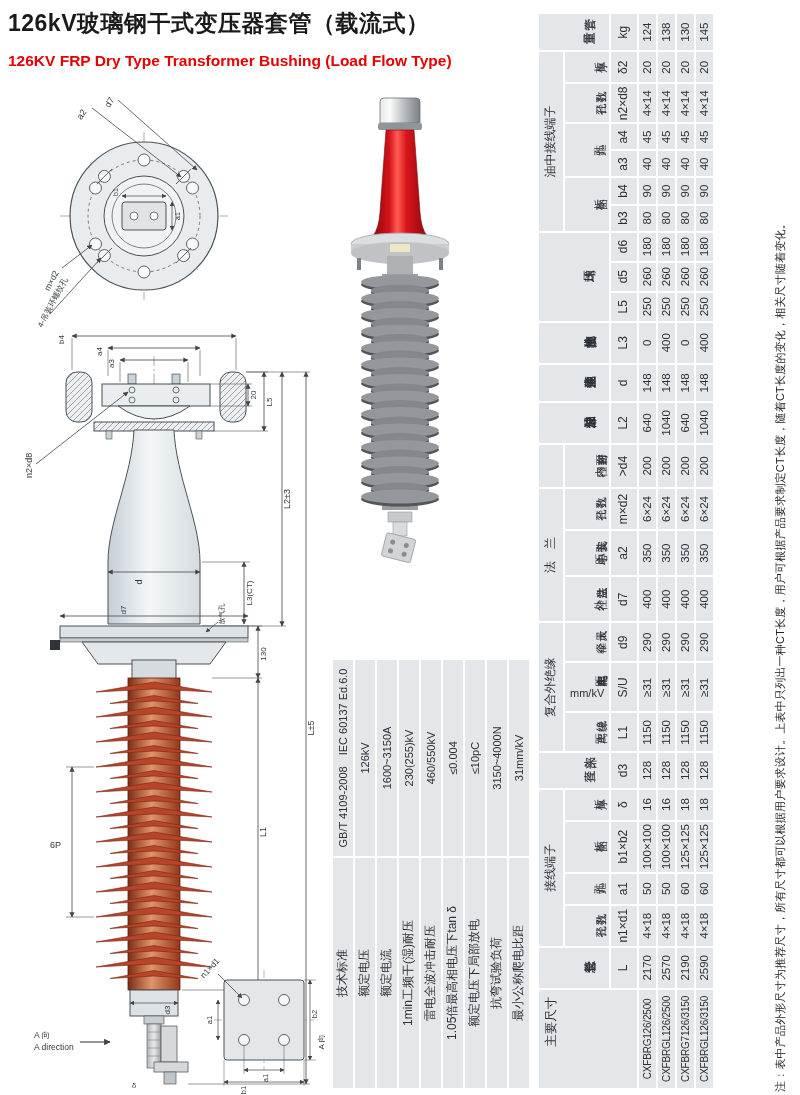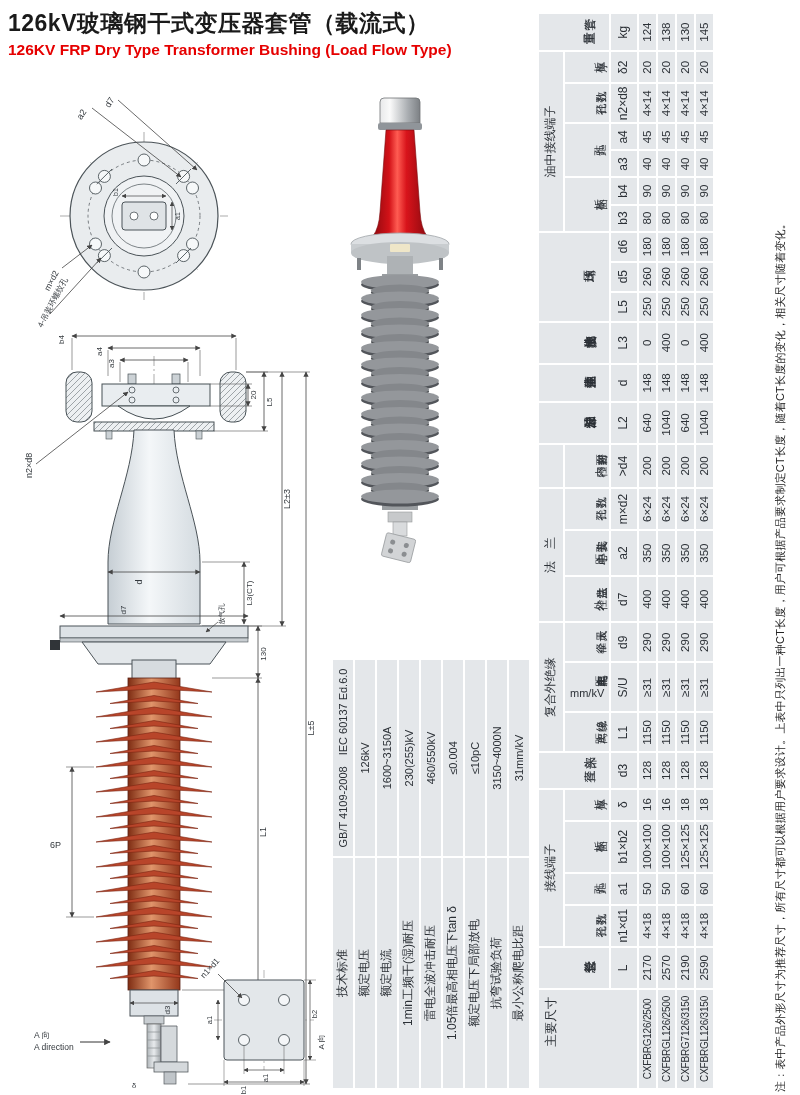--- a/index.html
+++ b/index.html
@@ -3,21 +3,21 @@
 <meta charset="utf-8">
 <style>
   :root { --accent:#e60000; --cell:#e4e7ea; }
   * { box-sizing:border-box; }
   html,body { margin:0; padding:0; }
   body {
     width:800px; height:1095px; position:relative; background:#fff; overflow:hidden;
     font-family:"Liberation Sans","DejaVu Sans",sans-serif; color:#1a1a1a;
   }
   #title { position:absolute; left:8px; top:8px; font-size:23px; font-weight:bold; letter-spacing:.5px; }
-  #subtitle { position:absolute; left:8px; top:41px; font-size:15.5px; font-weight:bold; color:var(--accent); }
+  #subtitle { position:absolute; left:8px; top:52px; font-size:15.5px; font-weight:bold; color:var(--accent); }
 
   .rot { position:absolute; }
   .rot-inner { transform-origin:0 0; }
 
   
   #main-tbl-wrap { left:537px; top:8px; width:186px; height:1082px; }
   #main-tbl-wrap .rot-inner { width:1082px; height:186px; transform:rotate(-90deg) translateX(-1082px); }
   #tech-tbl-wrap { left:331px; top:658px; width:202px; height:432px; }
   #tech-tbl-wrap .rot-inner { width:432px; height:202px; transform:rotate(-90deg) translateX(-432px); }
   #note-wrap { left:763px; top:234px; width:34px; height:858px; }

